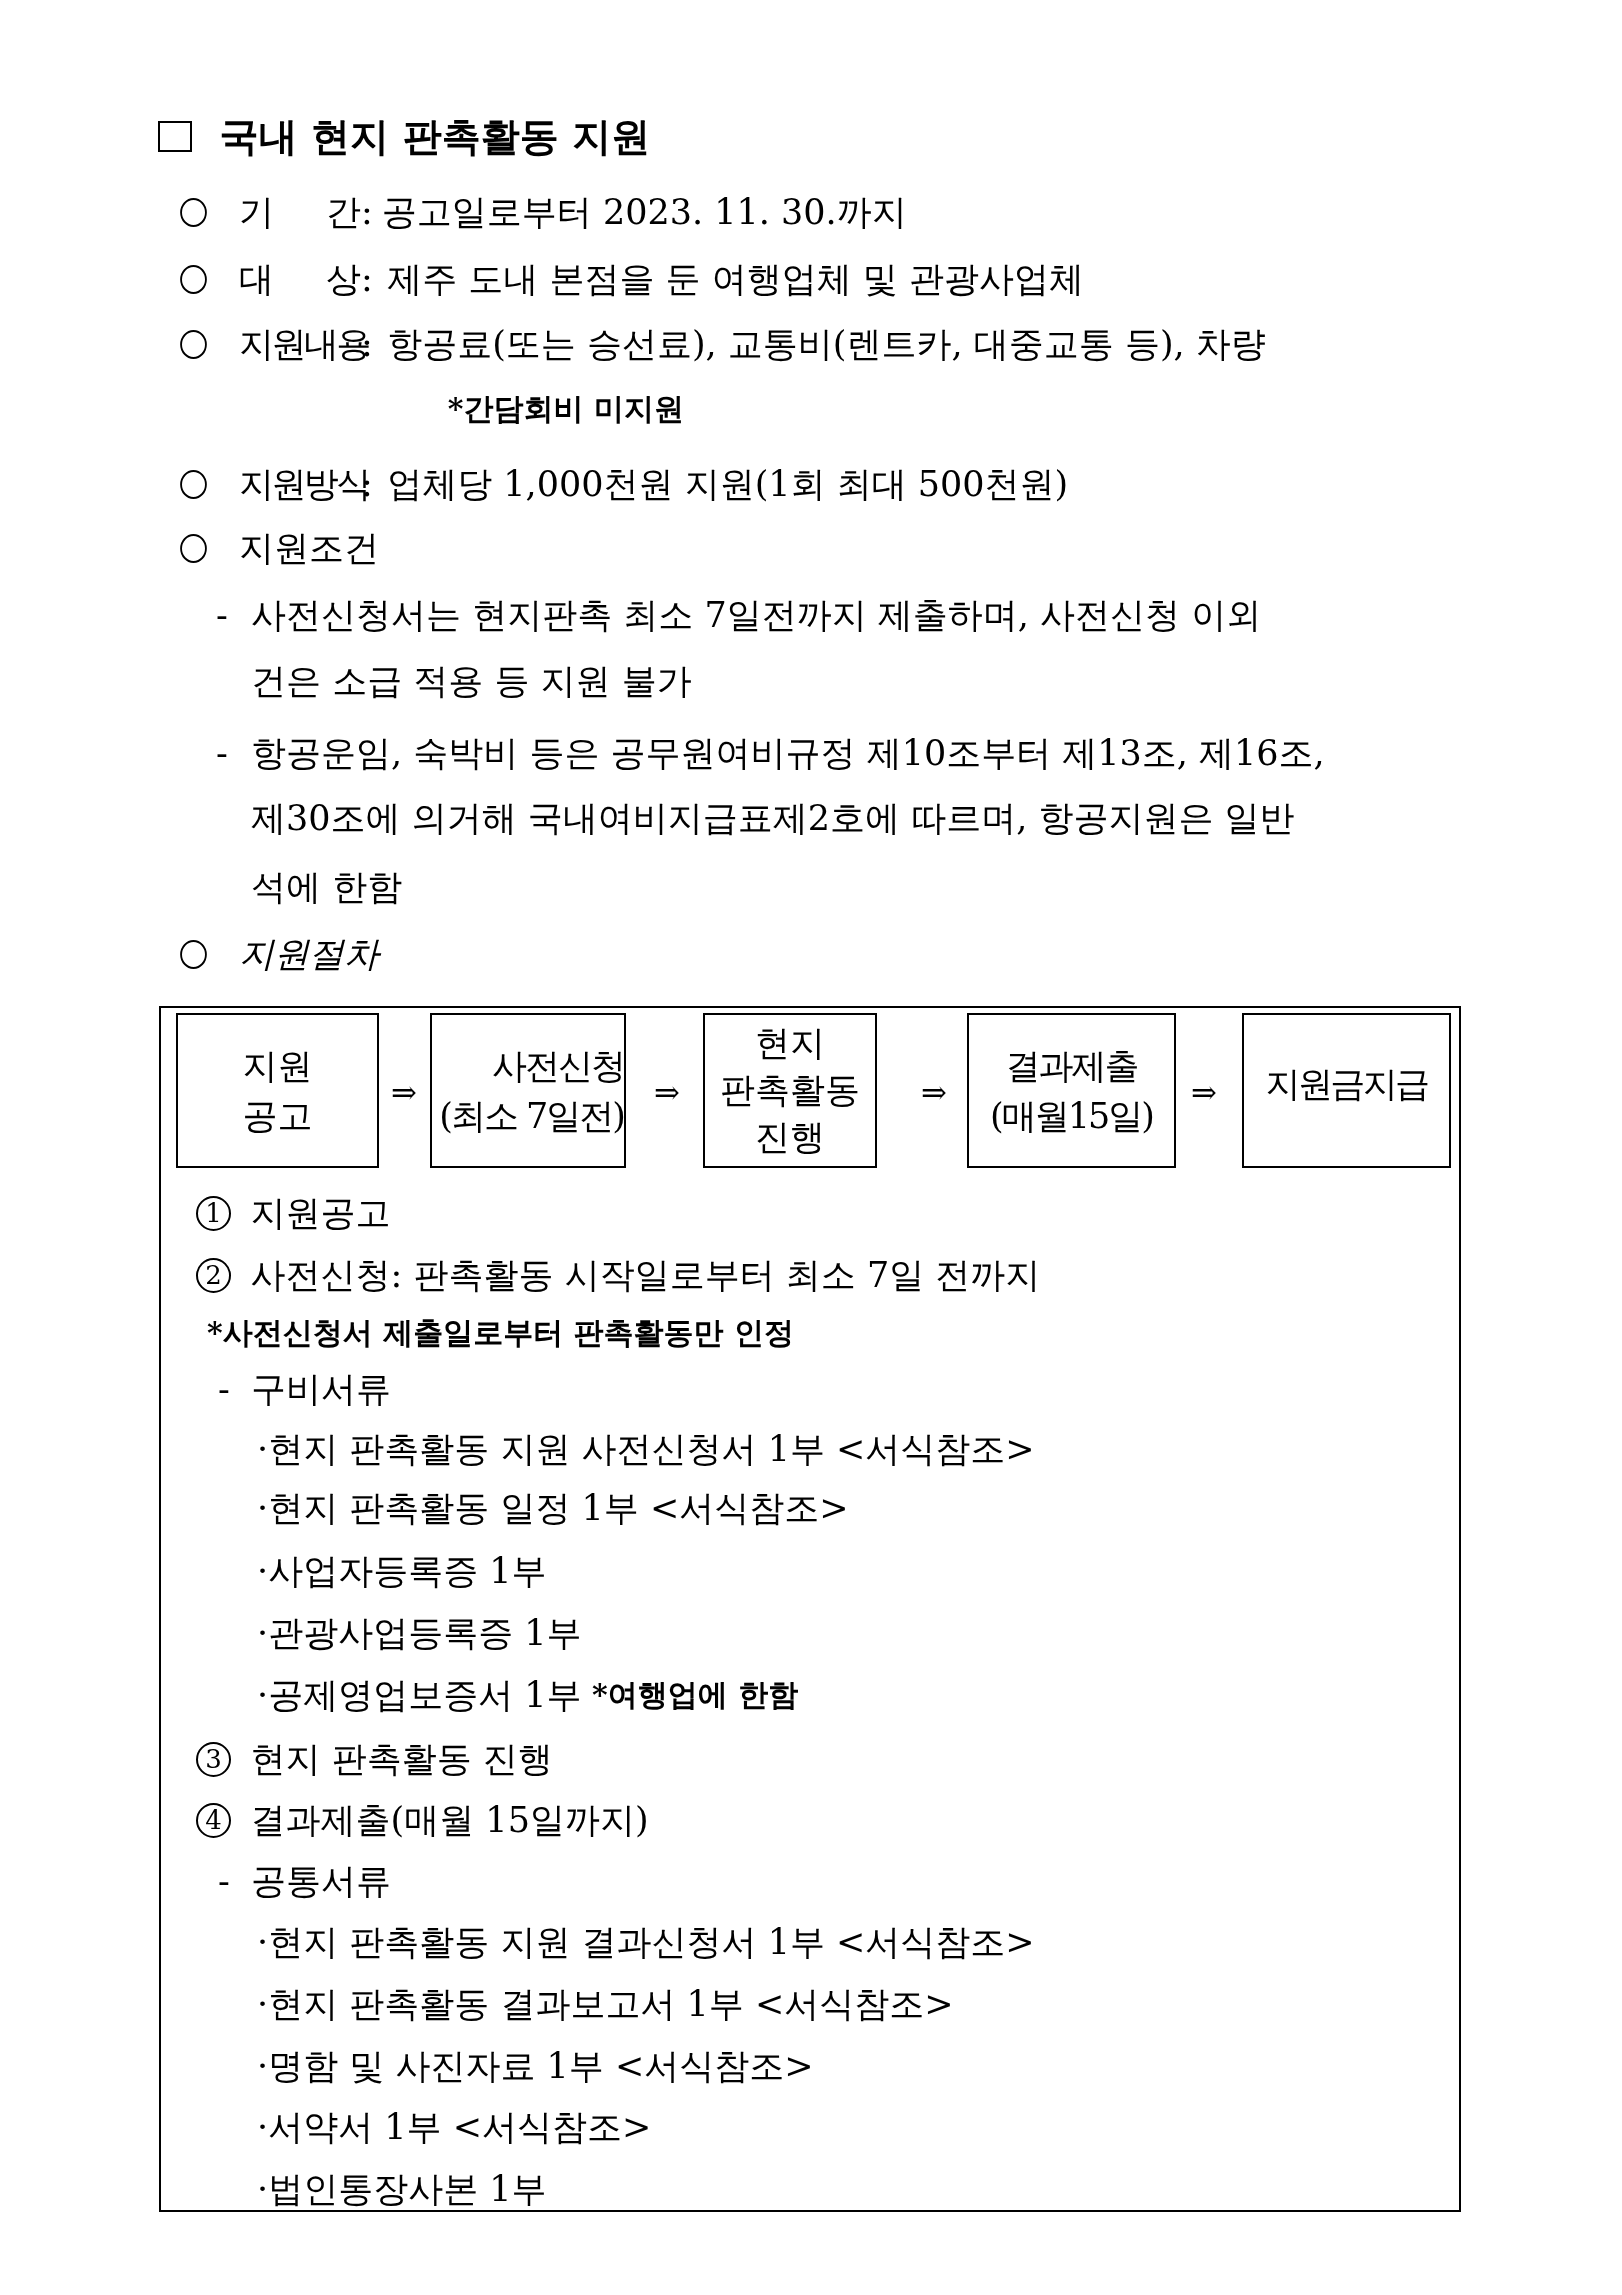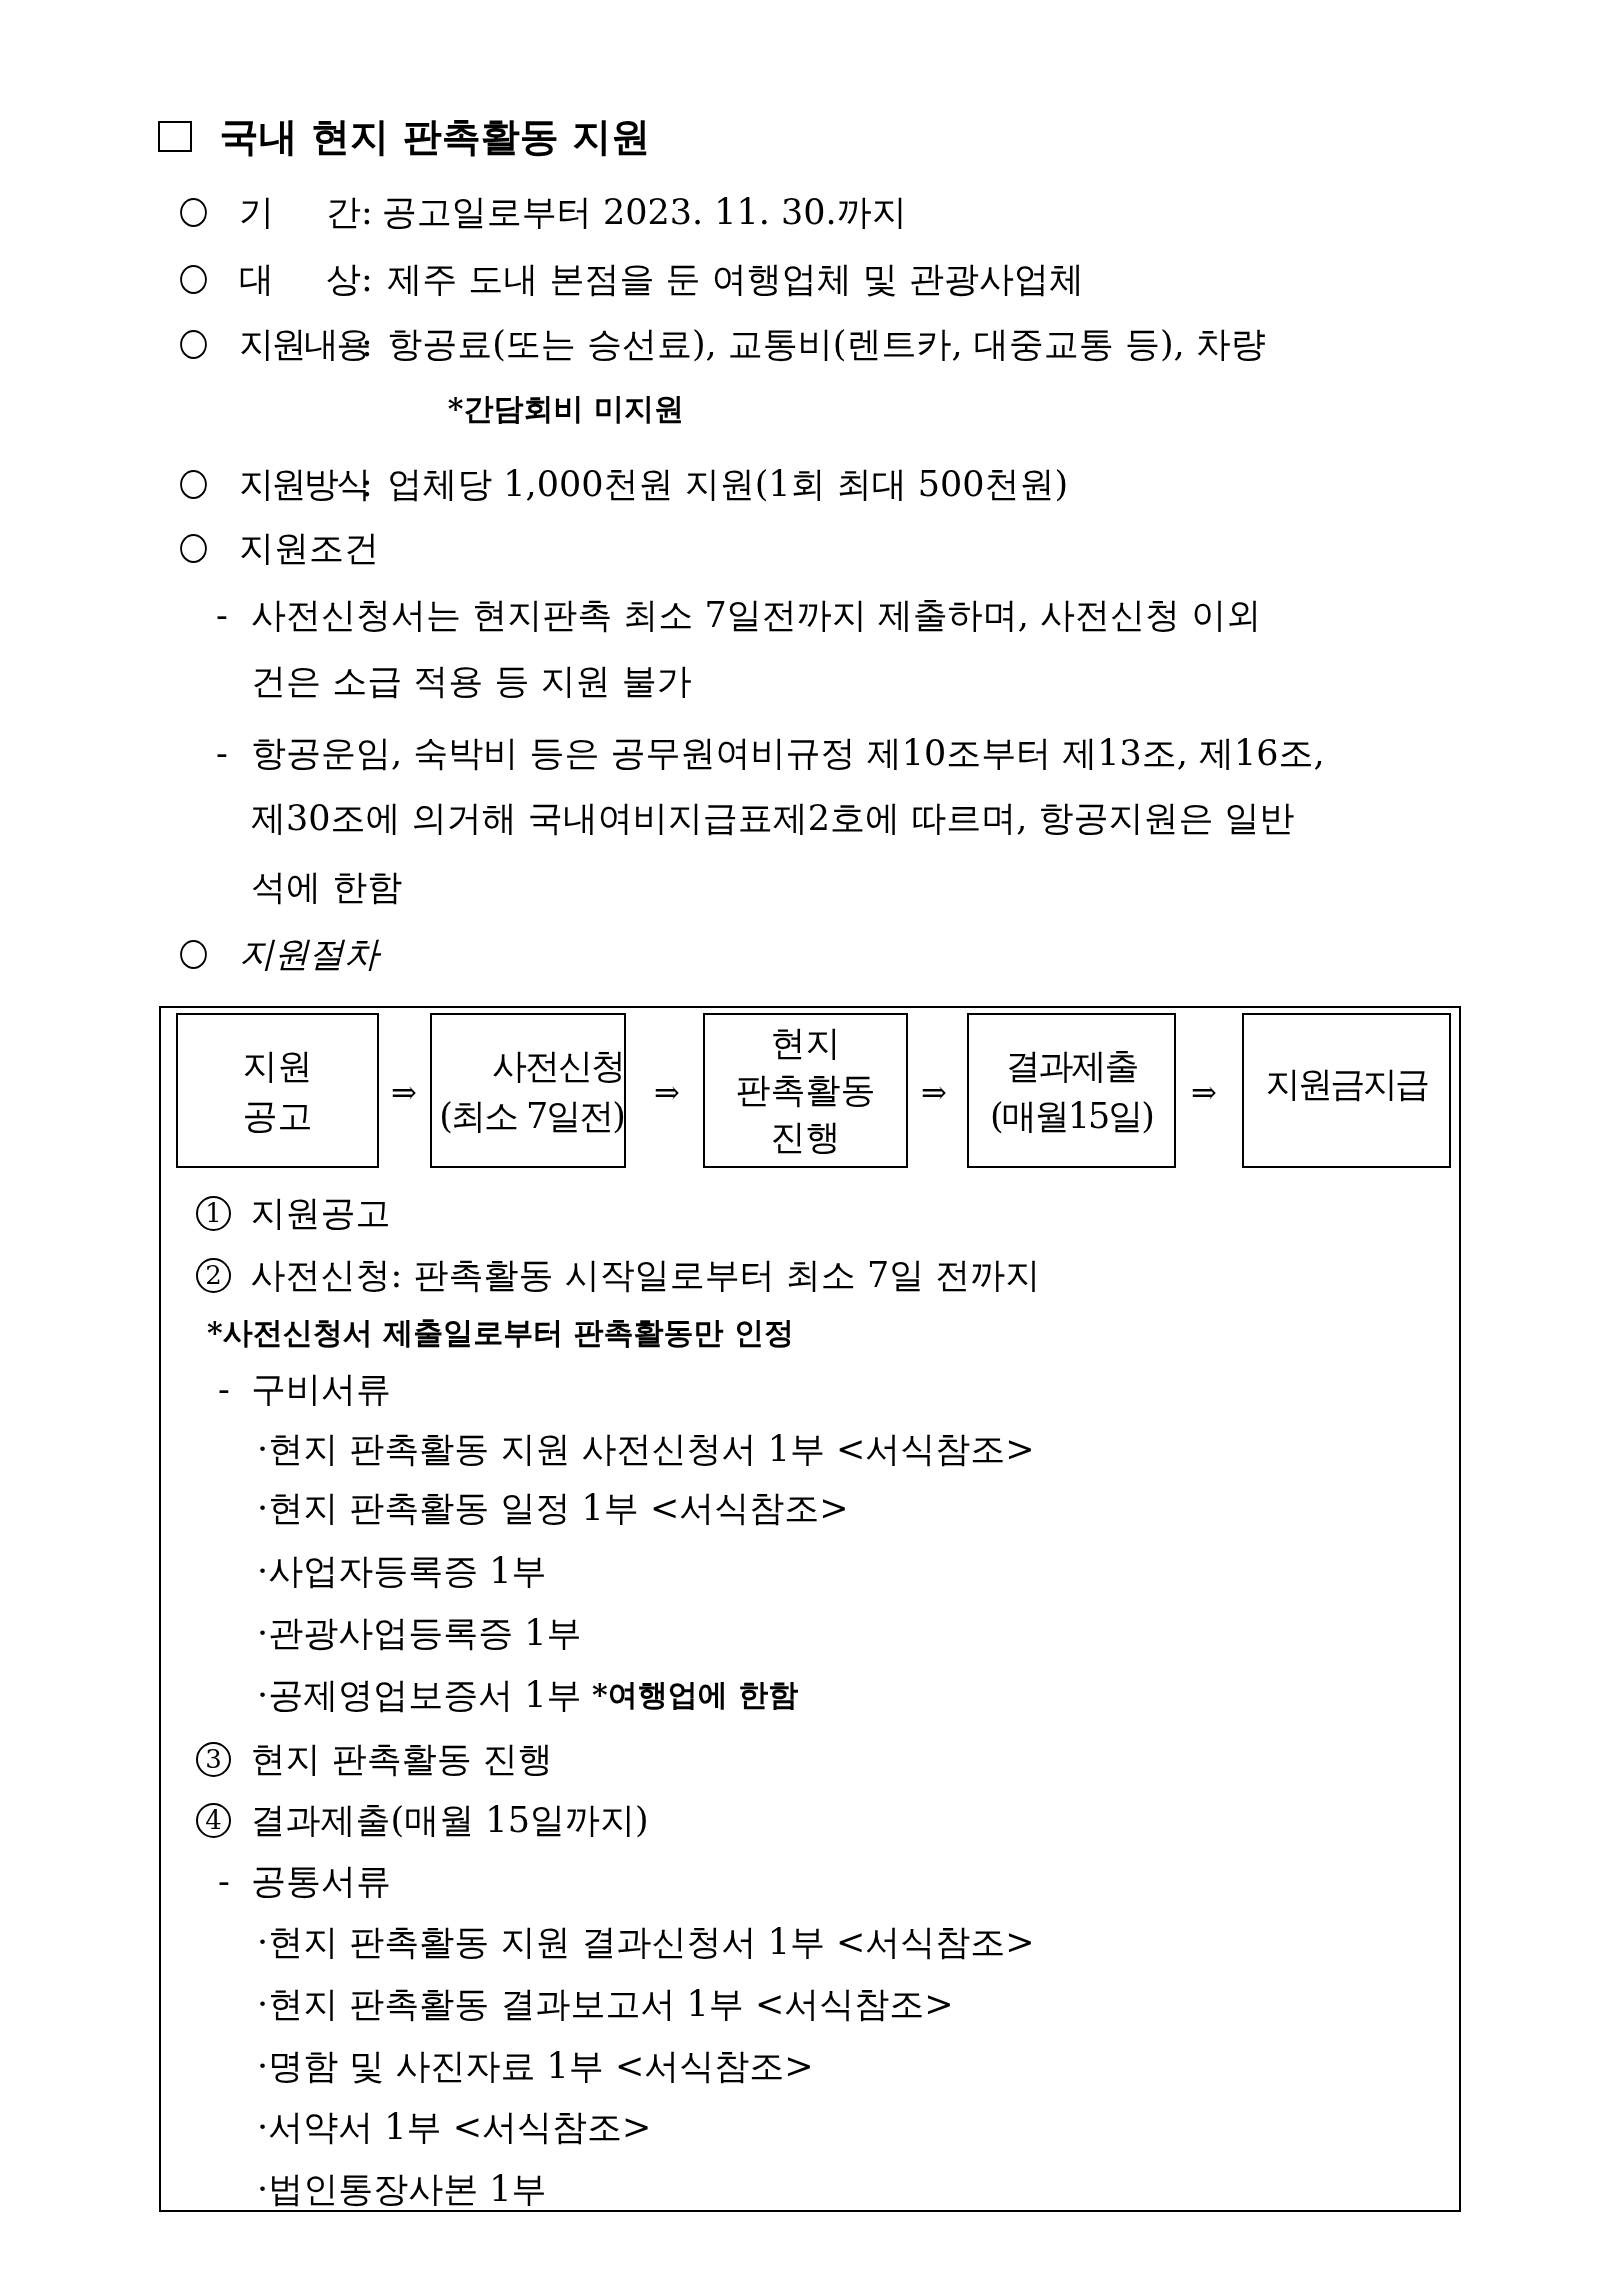--- a/index.html
+++ b/index.html
@@ -152,21 +152,21 @@
   <span>공고</span>
 </div>
 <div class="abs flow-arrow" style="left:391px;">⇒</div>
 
 <div class="flow-box" style="left:430px; width:196px; letter-spacing:-2px;align-items:flex-end;">
   <span>사전신청</span>
   <span>(최소 7일전)</span>
 </div>
 <div class="abs flow-arrow" style="left:654px;">⇒</div>
 
-<div class="flow-box" style="left:703px; width:205px; line-height:47px;">
+<div class="flow-box" style="left:703px; width:174px; line-height:47px;">
   <span>현지</span>
   <span>판촉활동</span>
   <span>진행</span>
 </div>
 <div class="abs flow-arrow" style="left:921px;">⇒</div>
 
 <div class="flow-box" style="left:967px; width:209px; letter-spacing:-2px;">
   <span>결과제출</span>
   <span>(매월15일)</span>
 </div>

